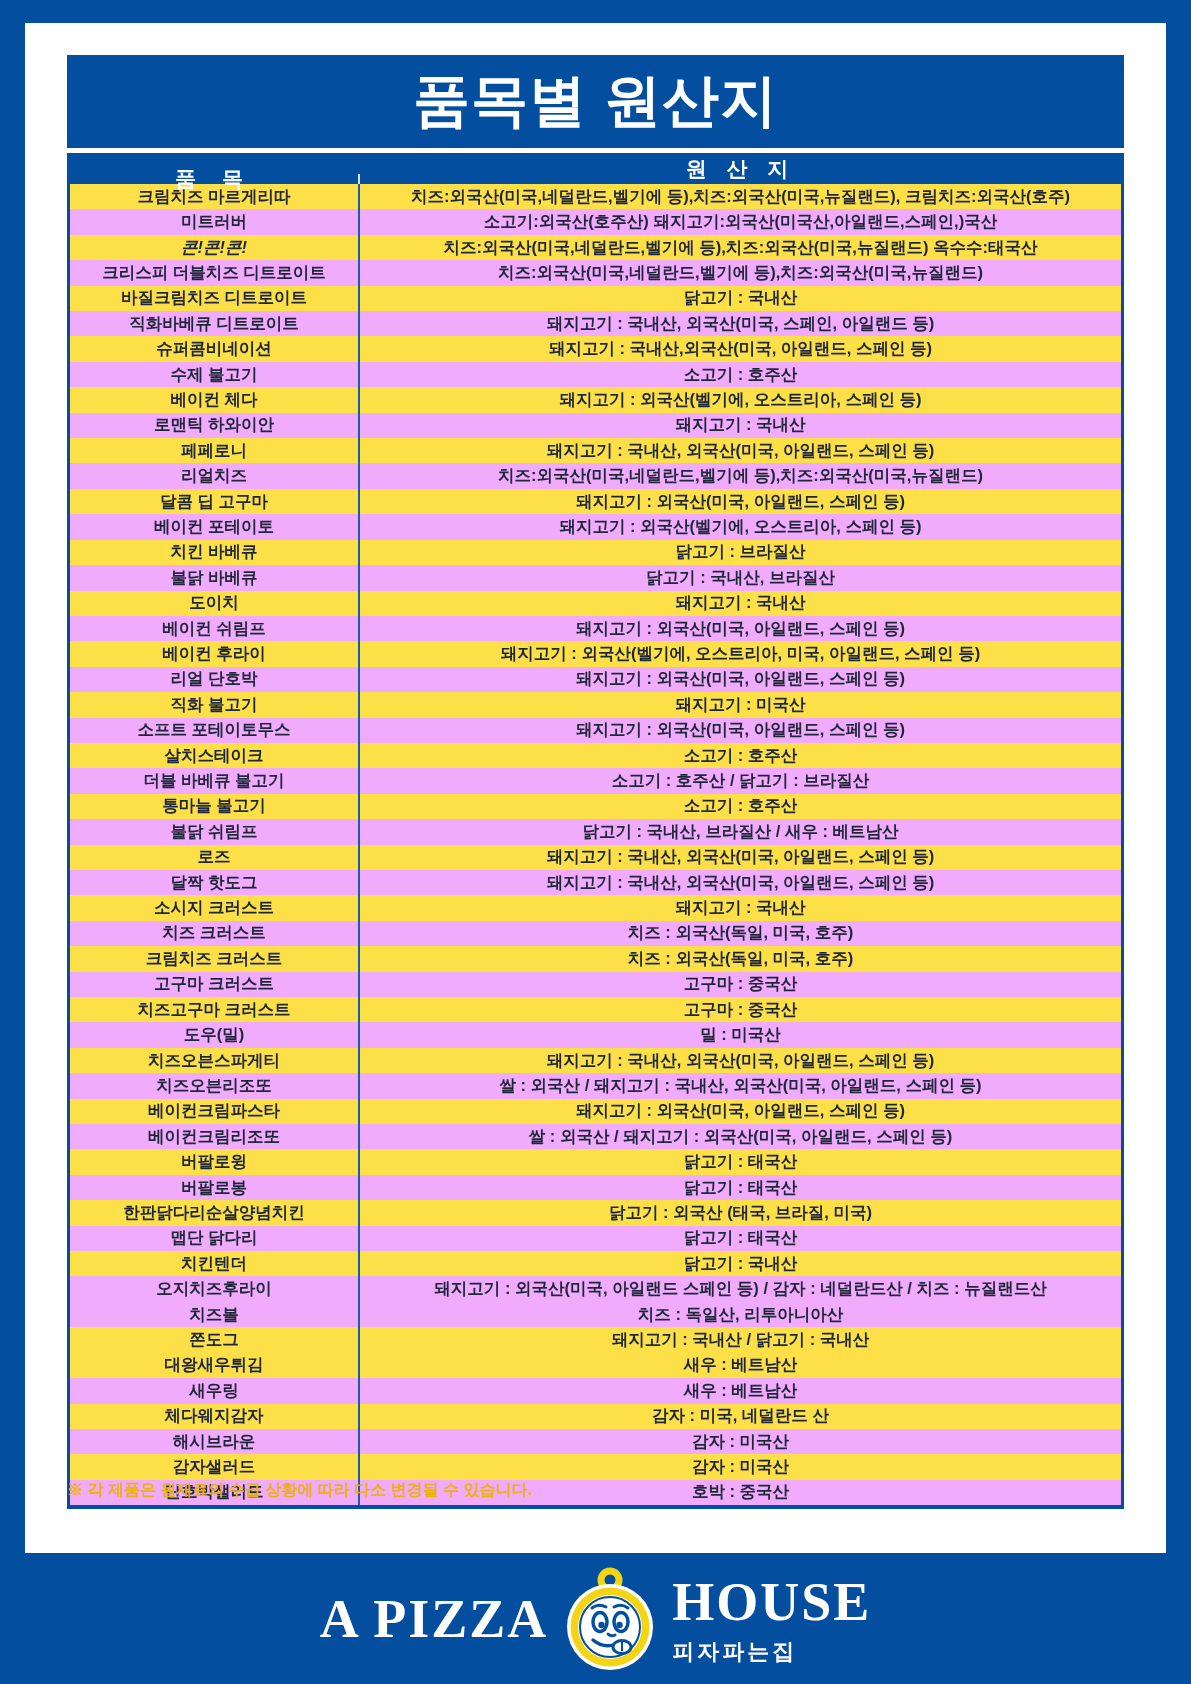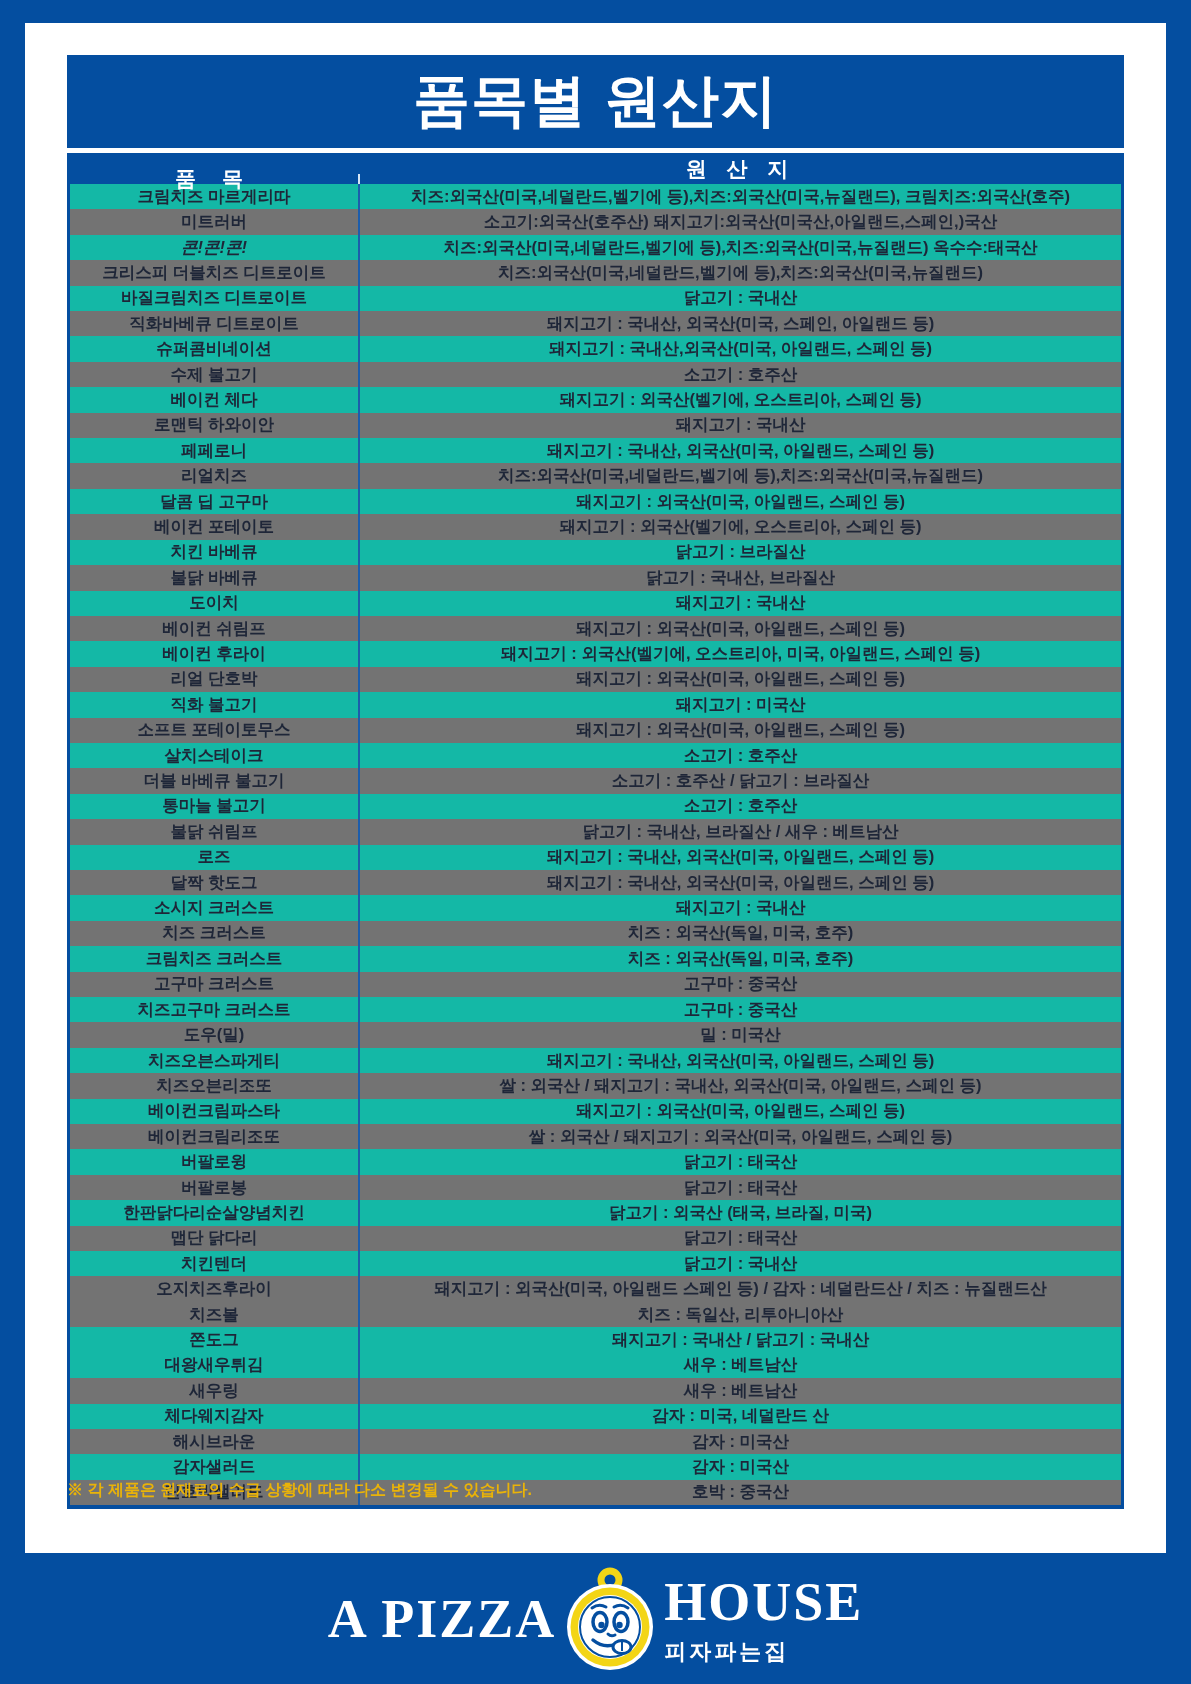--- a/index.html
+++ b/index.html
@@ -34,40 +34,40 @@
     width:290px; box-sizing:border-box; letter-spacing:10px;
     border-right:2px solid #d7e6f4;
     display:flex; align-items:center; justify-content:center;margin-top:21px;
   }
   .th-origin {
     flex:1; letter-spacing:7px;
     display:flex; align-items:center; justify-content:center;
   }
   .tr {
     display:flex; height:25.42px; font-size:16.5px; font-weight:700; color:#1e2638;
-    background:#737373;
-  }
-  .tr.alt { background:#14b8a6; }
+    background:#f0abfc;
+  }
+  .tr.alt { background:#fde047; }
   .td-item {
     width:290px; box-sizing:border-box; border-right:2px solid #1c5dab;
     display:flex; align-items:center; justify-content:center;
     white-space:nowrap; overflow:hidden;
   }
   .td-item.italic { font-style:italic; }
   .td-origin {
     flex:1; display:flex; align-items:center; justify-content:center;
     white-space:nowrap; overflow:hidden;
   }
   .footnote {
     position:absolute; top:1480px; left:67px; width:1057px;
     text-align:left; color:#eab308; font-weight:700; font-size:16px;
   }
   .bottom-band {
     position:absolute; left:0; top:1553px; width:1191px; height:131px;
-    background:#044ea0; display:flex; align-items:center; justify-content:center; gap:8px;
+    background:#044ea0; display:flex; align-items:center; justify-content:center; gap:16px;
   }
   .logo-word {
     color:#ffffff; font-family:"Liberation Serif", serif; font-weight:900;
     font-size:54px; letter-spacing:2px; line-height:1;
   }
   .logo-right { display:flex; flex-direction:column; }
   .logo-sub {
     color:#ffffff; font-family:"Liberation Sans", sans-serif;
     font-size:22px; font-weight:700; letter-spacing:3px; margin-top:12px; line-height:1;
   }

